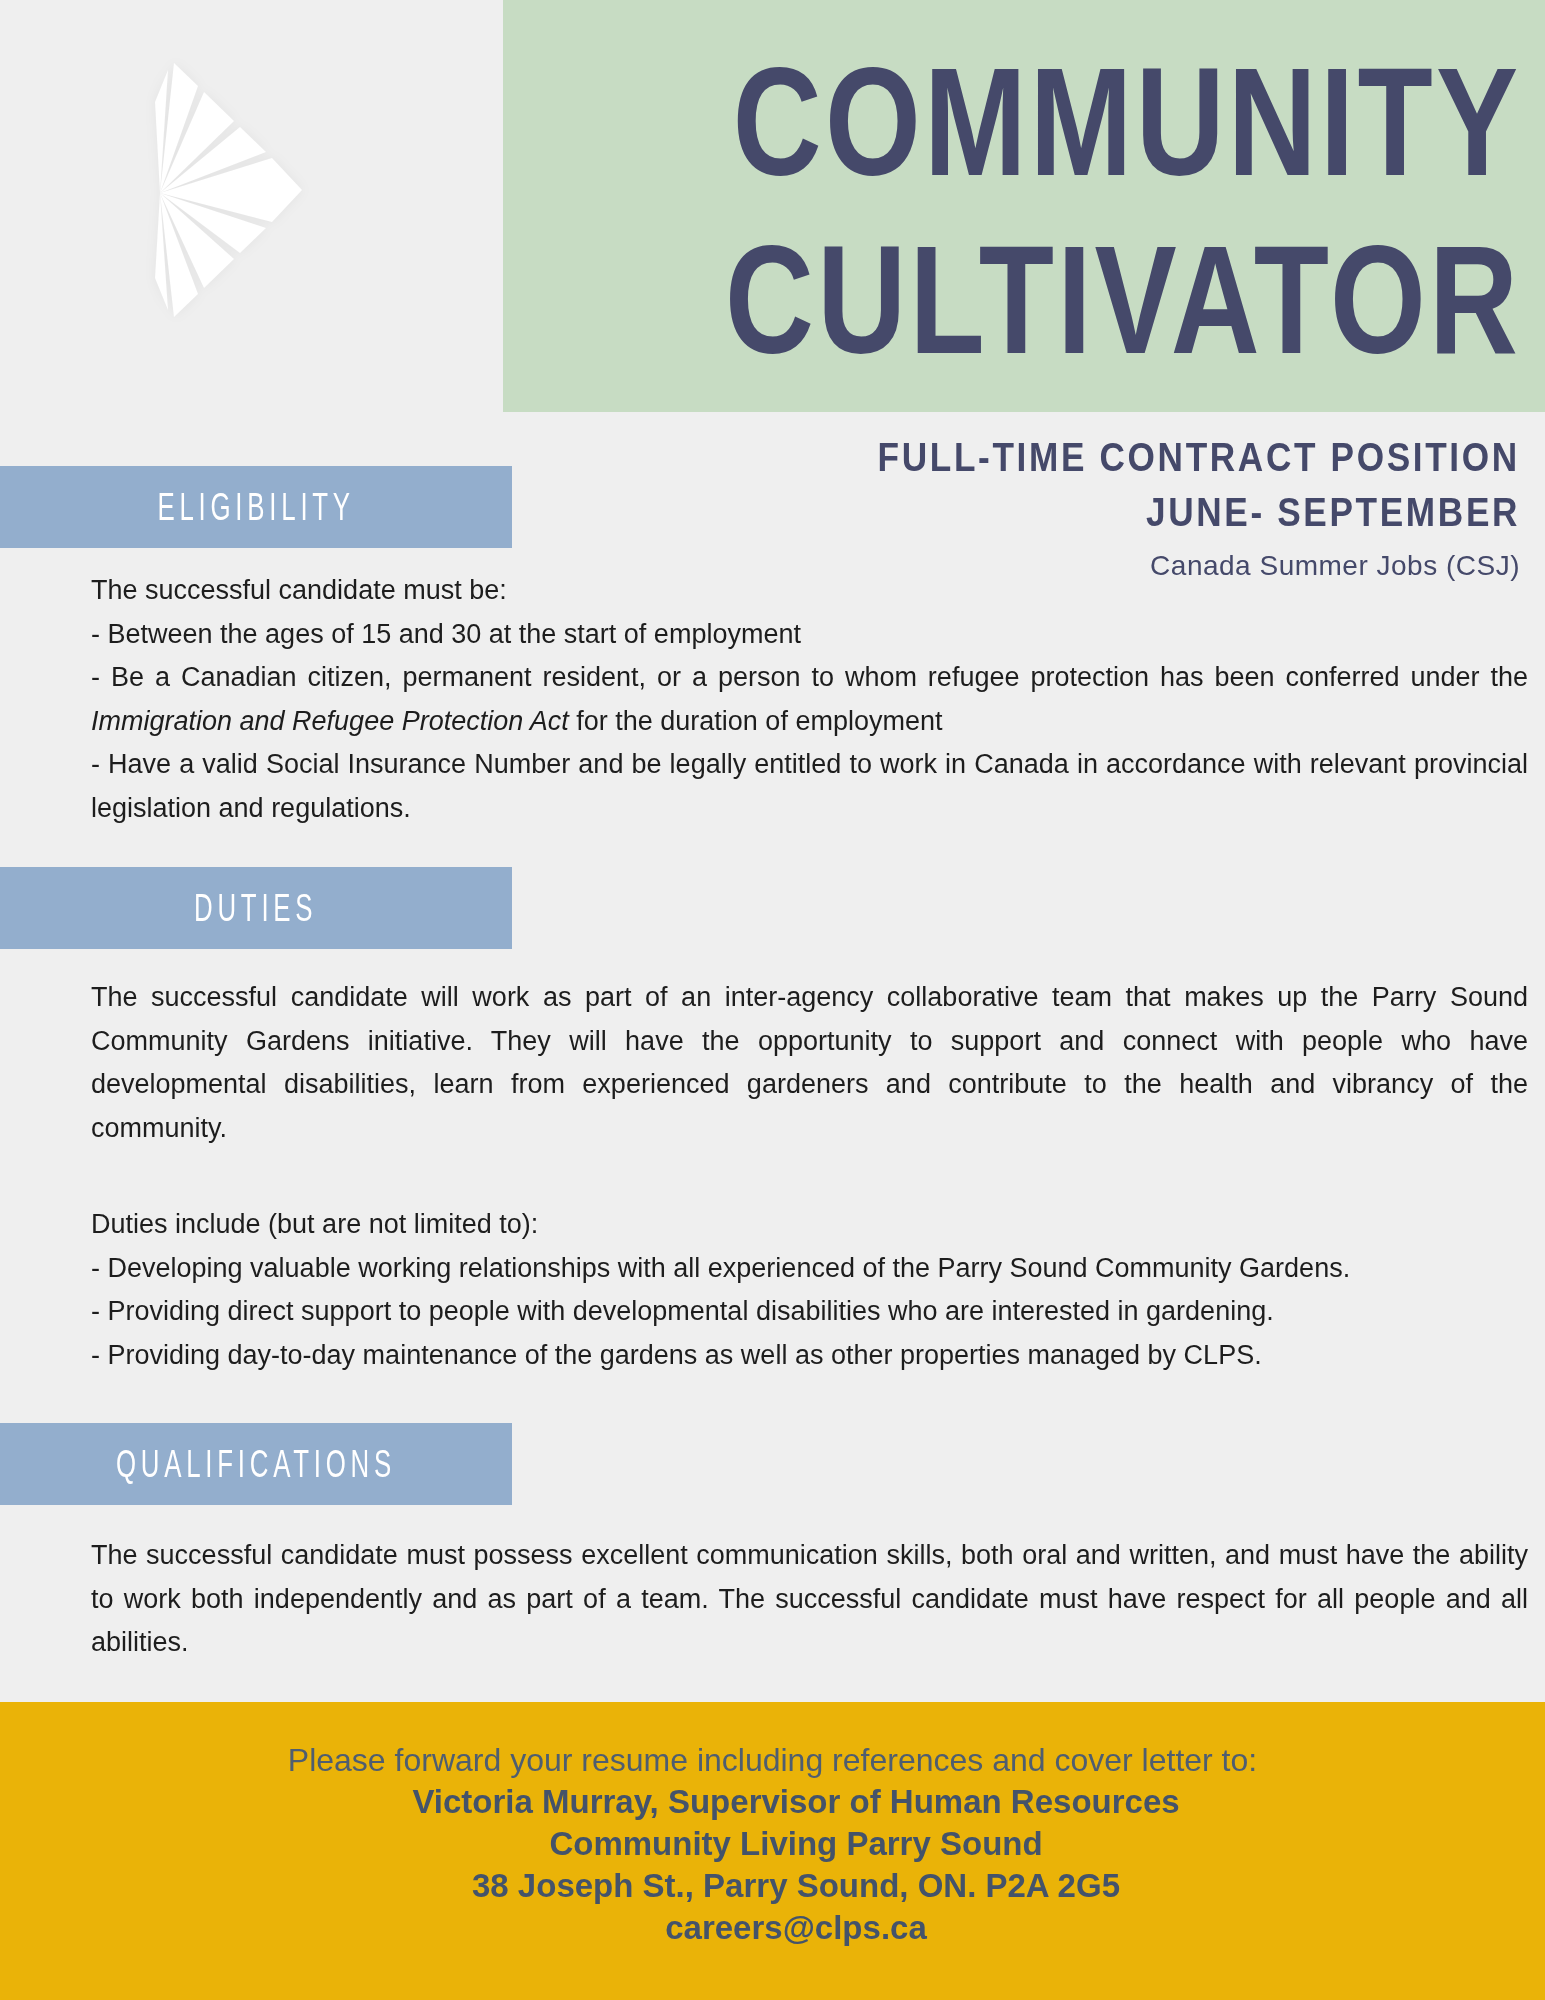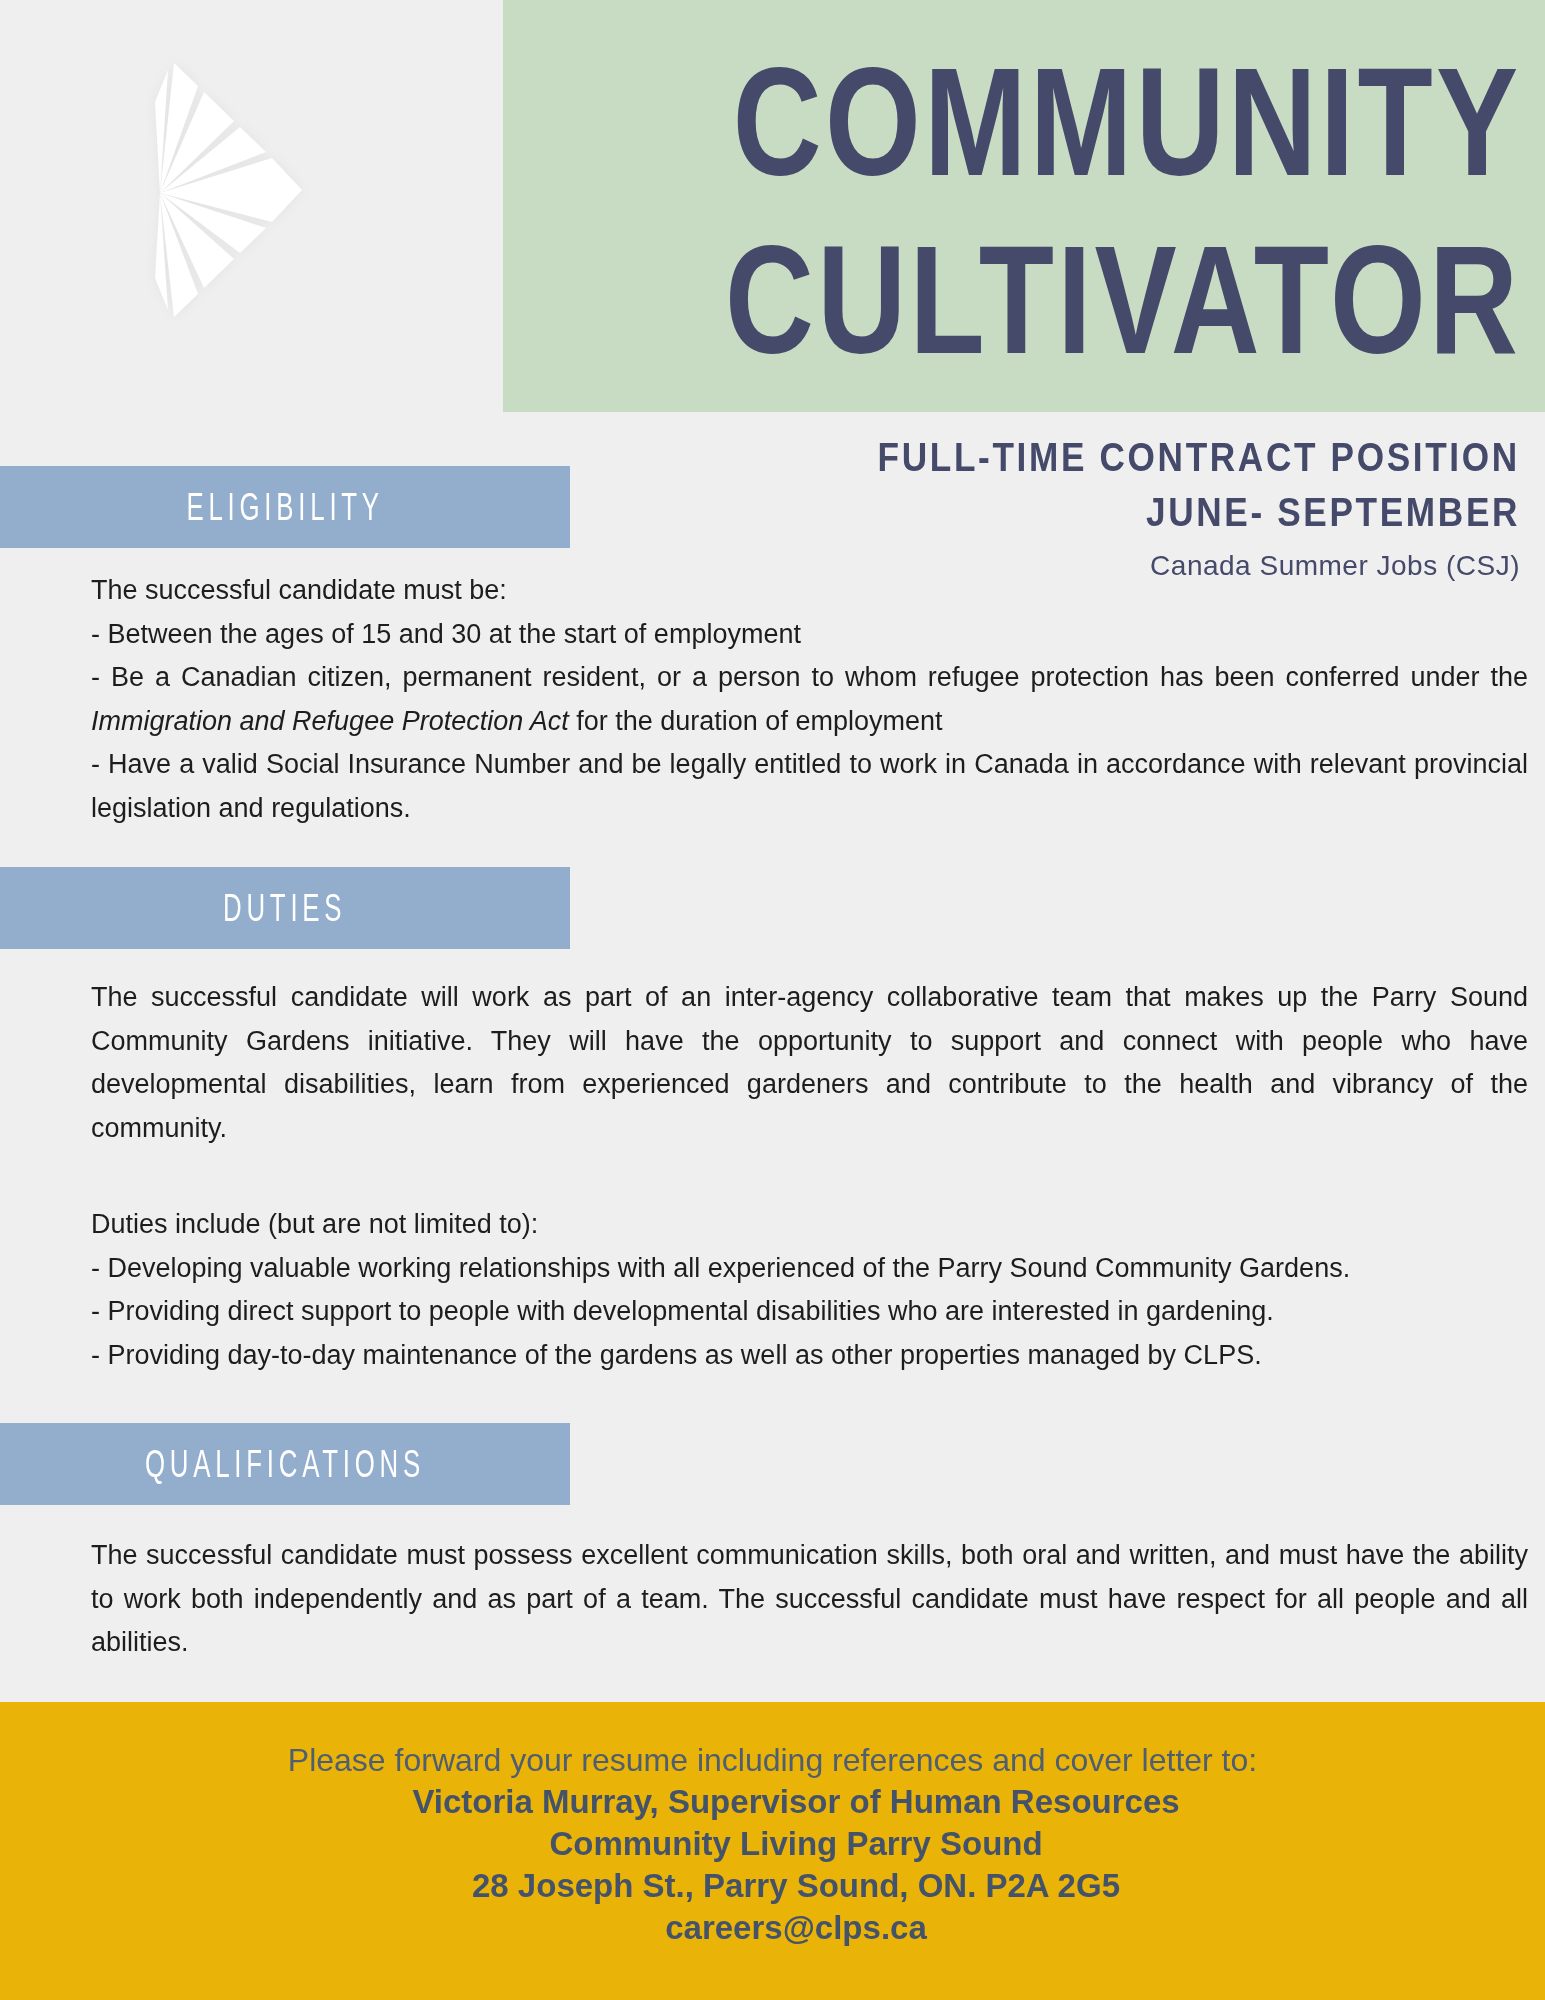--- a/index.html
+++ b/index.html
@@ -66,21 +66,21 @@
     font-size:28px;
     font-weight:normal;
     line-height:36px;
     letter-spacing:0.5px;
   }
 
   
   .band{
     position:absolute;
     left:0;
-    width:570px; height:82px;
+    width:512px; height:82px;
     background:#93aecd;
     display:flex;
     align-items:center;
     justify-content:center;
     color:#ffffff;
     font-size:38px;
     font-weight:400;
     letter-spacing:7px;
     white-space:nowrap;
   }
@@ -206,17 +206,17 @@
   </div>
 
   <div class="body-block block-qualifications">
     <p class="just">The successful candidate must possess excellent communication skills, both oral and written, and must have the ability to work both independently and as part of a team. The successful candidate must have respect for all people and all abilities.</p>
   </div>
 
   <div class="footer">
     <div class="f-line f-intro">Please forward your resume including references and cover letter to:</div>
     <div class="f-line f-bold">Victoria Murray, Supervisor of Human Resources</div>
     <div class="f-line f-bold">Community Living Parry Sound</div>
-    <div class="f-line f-bold">28 Joseph St., Parry Sound, ON. P2A 2G5</div>
+    <div class="f-line f-bold">38 Joseph St., Parry Sound, ON. P2A 2G5</div>
     <div class="f-line f-bold">careers@clps.ca</div>
   </div>
 
 </div>
 
 </body></html>

